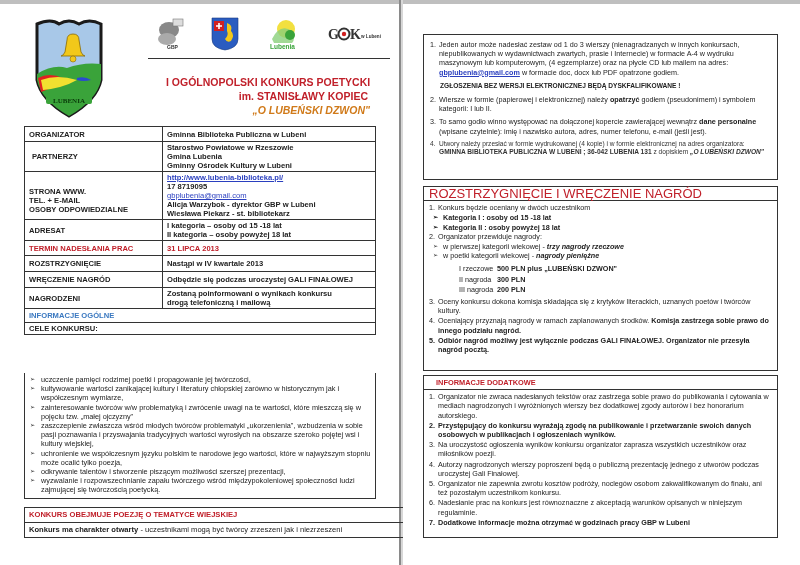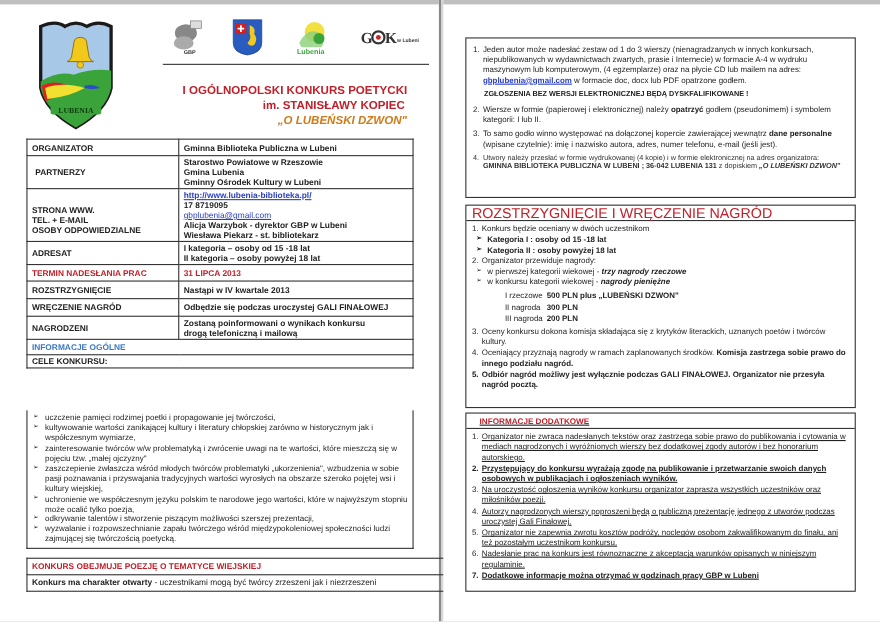--- a/index.html
+++ b/index.html
@@ -48,21 +48,21 @@
     .b { font-weight: bold; }
     .i { font-style: italic; }
     .box2 { top: 186px; height: 185px; border-top: 1px solid #333; }
     .box2 .head { color: #c0202a; font-weight: normal; padding: 2px 5px; border-bottom: 1px solid #333; font-size: 13px; }
     .box2 .content { padding: 2px 5px; }
     .box2 .sub { padding-left: 14px; position: relative; }
     .box2 .sub::before { content: "\27A2"; position: absolute; left: 4px; top: 0; font-size: 6px; }
     .prizes { padding-left: 30px; margin: 4px 0 3px 0; }
     .prizes div { margin-bottom: 1px; }
     .prizes .lbl { display: inline-block; width: 38px; }
-    .box3 { top: 375px; height: 163px; text-decoration: underline; }
+    .box3 { top: 375px; height: 163px; }
     .box3 .head { color: #c0202a; font-weight: bold; padding: 2px 12px; border-bottom: 1px solid #333; font-size: 7.4px; }
     .box3 .content { padding: 2px 5px; }
     .box3 .item { margin-bottom: 1px; }
   </style>
 </head>
 <body>
 
 <div class="page left">
   <div class="topstrip"></div>
 
@@ -241,21 +241,21 @@
   </div>
 
   <div class="rbox box2">
     <div class="head">ROZSTRZYGNIĘCIE I WRĘCZENIE NAGRÓD</div>
     <div class="content">
       <div class="item" style="margin-bottom:1px;"><span class="n">1.</span><span>Konkurs będzie oceniany w dwóch uczestnikom</span></div>
       <div class="sub b">Kategoria I :  osoby od  15 -18 lat</div>
       <div class="sub b">Kategoria II :  osoby powyżej 18 lat</div>
       <div class="item" style="margin-bottom:1px;"><span class="n">2.</span><span>Organizator przewiduje nagrody:</span></div>
       <div class="sub"><span>w pierwszej kategorii wiekowej - </span><b class="i">trzy nagrody rzeczowe</b></div>
-      <div class="sub"><span>w konkursu kategorii wiekowej - </span><b class="i">nagrody pieniężne</b></div>
+      <div class="sub"><span>w poetki kategorii wiekowej - </span><b class="i">nagrody pieniężne</b></div>
       <div class="prizes">
         <div><span class="lbl">I rzeczowe</span><b>500 PLN plus „LUBEŃSKI DZWON"</b></div>
         <div><span class="lbl">II nagroda</span><b>300 PLN</b></div>
         <div><span class="lbl">III nagroda</span><b>200 PLN</b></div>
       </div>
       <div class="item" style="margin-bottom:1px;"><span class="n">3.</span><span>Oceny konkursu dokona komisja składająca się z krytyków literackich, uznanych poetów i twórców kultury.</span></div>
       <div class="item" style="margin-bottom:1px;"><span class="n">4.</span><span>Oceniający przyznają nagrody w ramach zaplanowanych środków. </span><b>Komisja zastrzega sobie prawo do innego podziału nagród.</b></div>
       <div class="item b" style="margin-bottom:1px;"><span class="n">5.</span><span>Odbiór nagród możliwy jest wyłącznie podczas GALI FINAŁOWEJ. Organizator nie przesyła nagród pocztą.</span></div>
     </div>
   </div>

